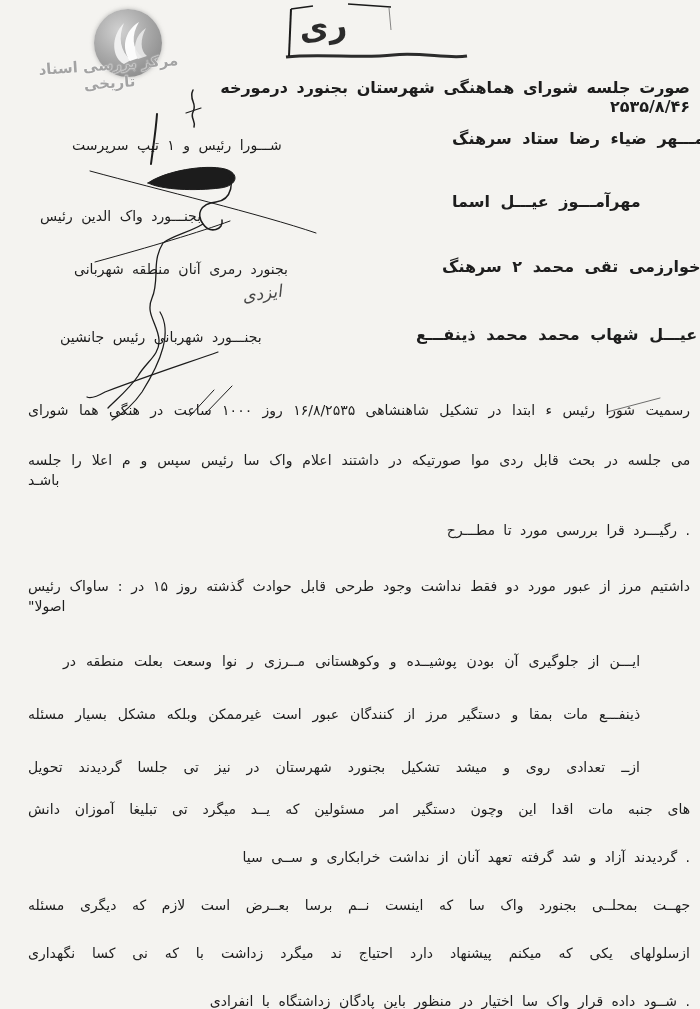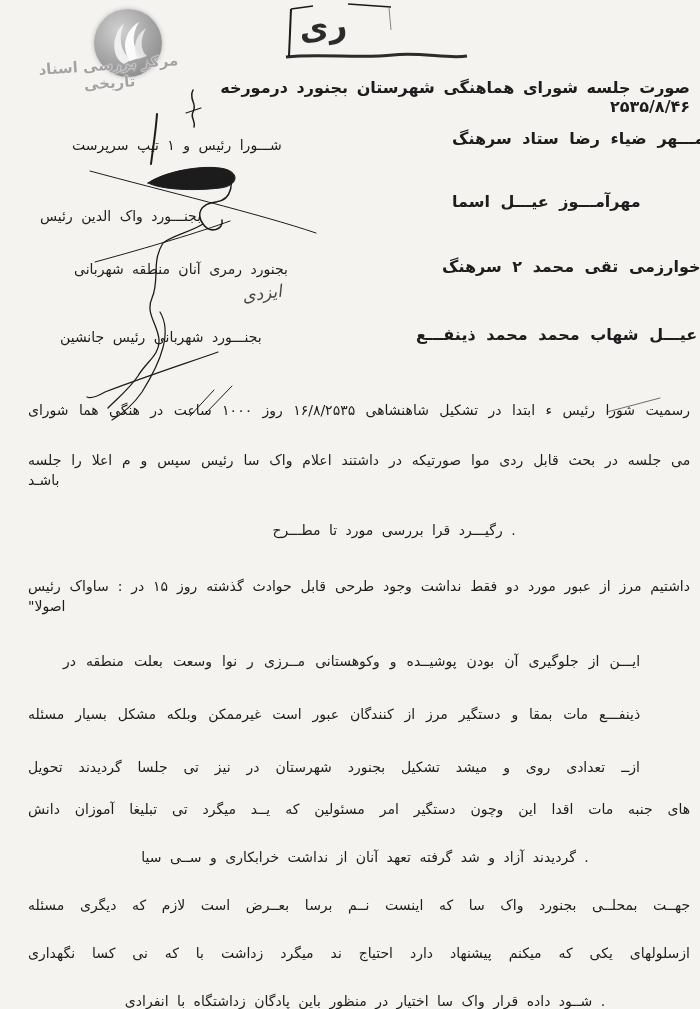--- a/index.html
+++ b/index.html
@@ -28,21 +28,21 @@
   .tok{unicode-bidi:isolate; direction:rtl; display:inline-block;}
   .attendee-name{position:absolute; font-size:16px; font-weight:600; word-spacing:5px;}
   .attendee-role{position:absolute; font-size:14px; font-weight:400; word-spacing:4px;}
   .n0{left:452px; top:129px;} .r0{left:72px;  top:137px;}
   .n1{left:436px; top:192px;margin-left:16px;} .r1{left:40px;  top:208px;}
   .n2{left:442px; top:257px;} .r2{left:74px;  top:261px;}
   .n3{left:416px; top:325px;} .r3{left:60px;  top:329px;}
   
   .body-text{position:absolute; left:28px; top:400px; width:662px; font-size:14px;
     font-weight:400; word-spacing:4px; line-height:20px;}
-  .line{direction:ltr; text-align:center; white-space:normal;}
+  .line{direction:ltr; text-align:right; white-space:normal;}
   .j{text-align:justify; text-align-last:justify;}
   .pl12{padding-left:12px;} .pl35{padding-left:35px;} .pl70{padding-left:70px;} .pr50{padding-right:50px;}
   .pen{position:absolute; left:0; top:0; pointer-events:none;}
   .sig-name{font-size:17px; font-style:italic; fill:#2a2a2a; opacity:.85;}
 </style>
 </head>
 <body>
 
 <div class="page">
 

